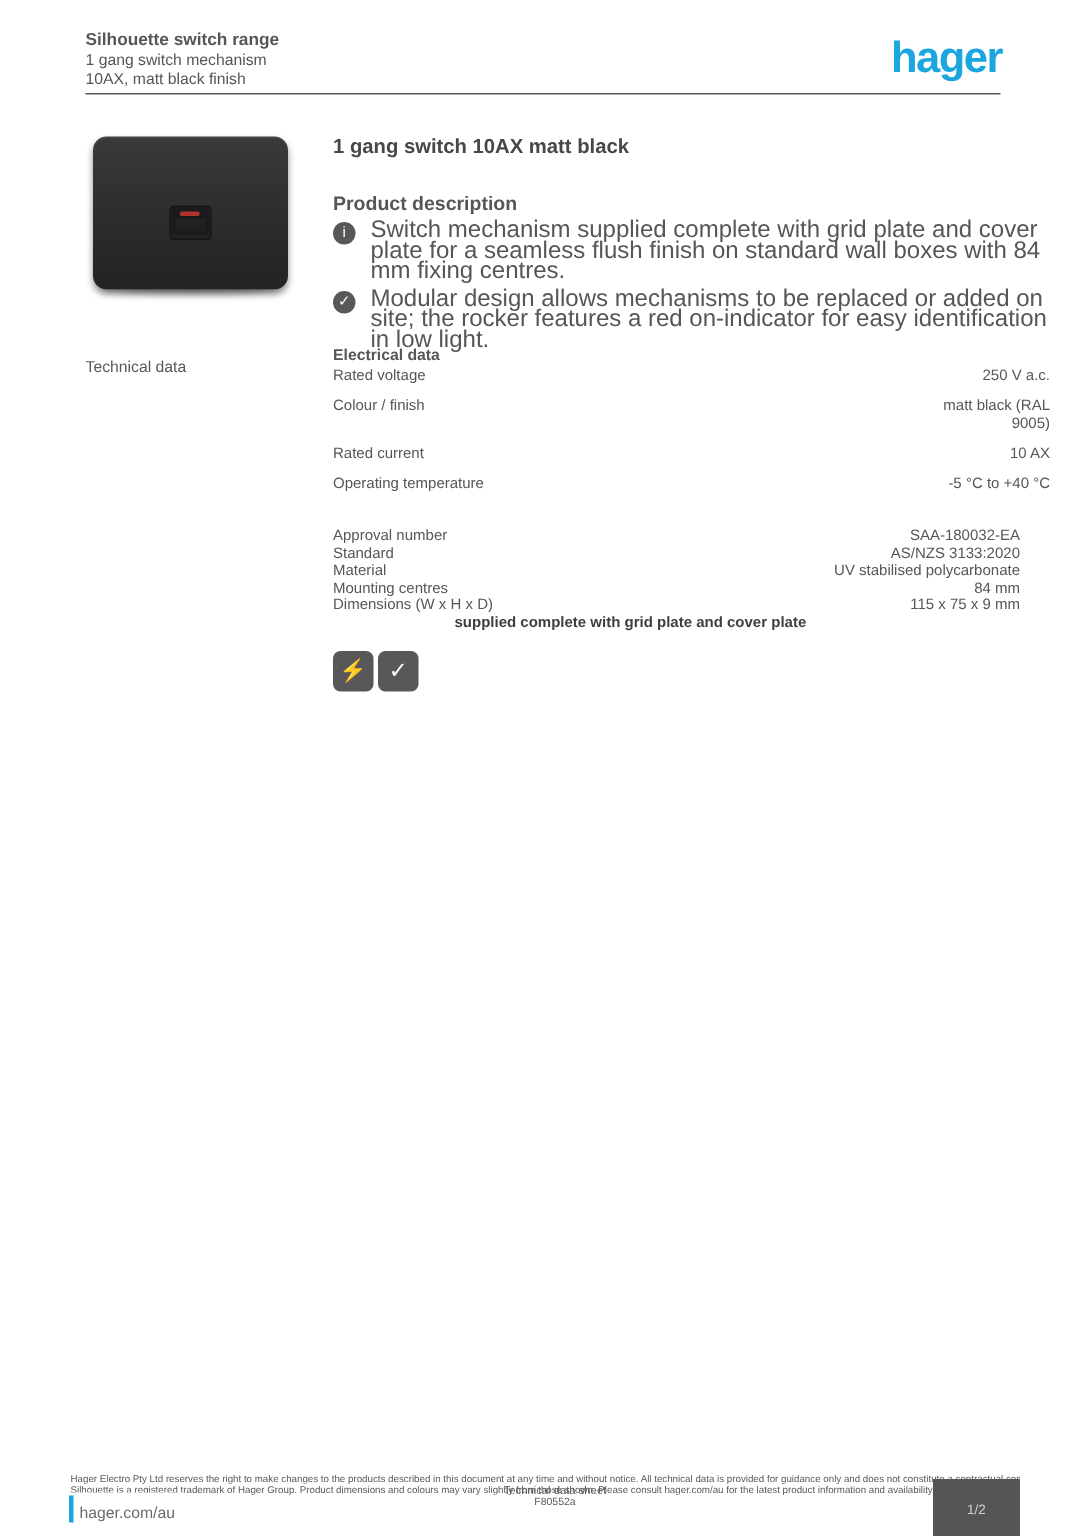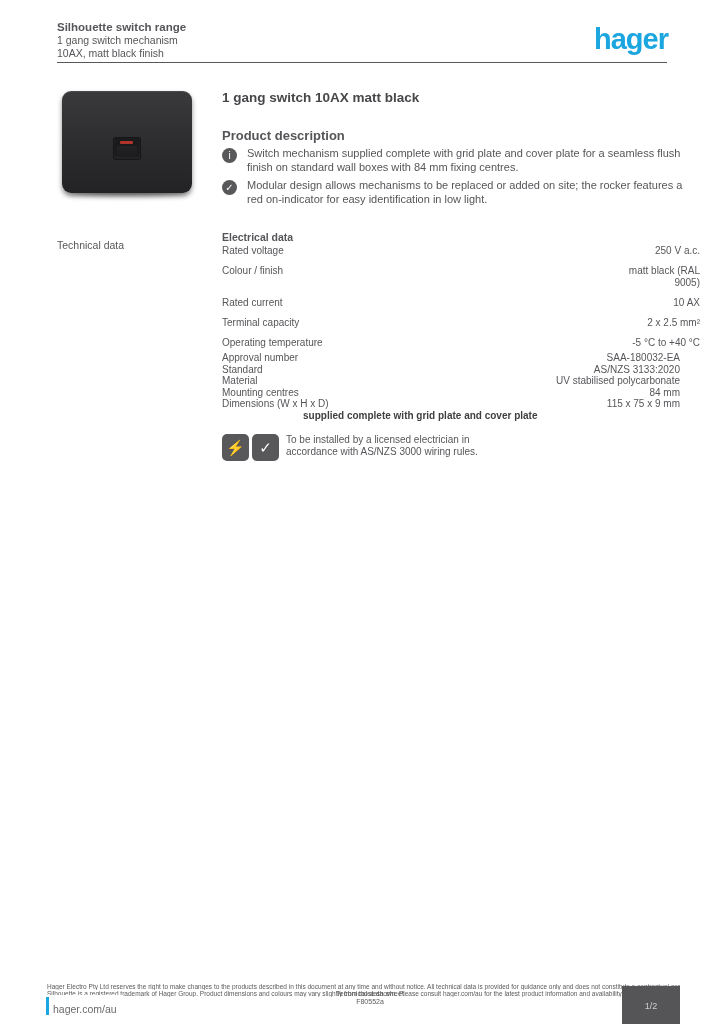--- a/index.html
+++ b/index.html
@@ -31,21 +31,21 @@
   
   .sidebar-label { position:absolute; left:57px; top:239px; font-size:10.5px; font-weight:500; color:#58585a; }
 
   
   .main-title { position:absolute; left:222px; top:90px; font-size:13.5px; font-weight:700; color:#47474a; }
   .desc-heading { position:absolute; left:222px; top:128px; font-size:13px; font-weight:600; color:#56565a; }
   .desc-list { position:absolute; left:222px; top:147px; width:476px; }
   .desc-item { display:flex; align-items:flex-start; margin-bottom:5px; }
   .circle-icon { flex:0 0 15px; width:15px; height:15px; border-radius:50%; background:#58585a; color:#ffffff;
                  font-size:10px; line-height:15px; text-align:center; margin-right:10px; margin-top:1px; }
-  .desc-text { font-size:11px; line-height:13.5px; color:#56565a; }
+  .desc-text { font-size:16px; line-height:13.5px; color:#56565a; }
 
   .electrical-heading { position:absolute; left:222px; top:231px; font-size:10.5px; font-weight:700; color:#56565a; }
   .spec-table { position:absolute; left:222px; top:245px; width:478px; }
   .spec-row { display:flex; justify-content:space-between; align-items:flex-start; margin-bottom:8px;
               font-size:10px; line-height:12px; color:#56565a; }
   .spec-row .val { text-align:right; white-space:nowrap; }
   .spec-row .val.wrap { white-space:normal; max-width:88px; }
 
   .detail-table { position:absolute; left:222px; top:352px; width:458px; }
   .detail-row { display:flex; justify-content:space-between; font-size:10px; line-height:11.6px; color:#56565a; }
@@ -117,24 +117,20 @@
     </div>
     <div class="spec-row">
       <span class="lbl">Colour / finish</span>
       <span class="val wrap">matt black (RAL 9005)</span>
     </div>
     <div class="spec-row">
       <span class="lbl">Rated current</span>
       <span class="val">10 AX</span>
     </div>
     <div class="spec-row">
-      <span class="lbl">Terminal capacity</span>
-      <span class="val">2 x 2.5 mm²</span>
-    </div>
-    <div class="spec-row">
       <span class="lbl">Operating temperature</span>
       <span class="val">-5 °C to +40 °C</span>
     </div>
   </div>
 
   <div class="detail-table">
     <div class="detail-row">
       <span class="lbl">Approval number</span>
       <span class="val">SAA-180032-EA</span>
     </div>
@@ -153,24 +149,20 @@
     <div class="detail-row">
       <span class="lbl">Dimensions (W x H x D)</span>
       <span class="val">115 x 75 x 9 mm</span>
     </div>
     <div class="detail-note">supplied complete with grid plate and cover plate</div>
   </div>
 
   <div class="note-section">
     <span class="square-icon">⚡</span>
     <span class="square-icon">✓</span>
-    <span class="note-text">
-      <span>To be installed by a licensed electrician</span>
-      <span>in accordance with AS/NZS 3000 wiring rules.</span>
-    </span>
   </div>
 
   <div class="footer-legal">
     <div>Hager Electro Pty Ltd reserves the right to make changes to the products described in this document at any time and without notice. All technical data is provided for guidance only and does not constitute a contractual commitment.</div>
     <div>Silhouette is a registered trademark of Hager Group. Product dimensions and colours may vary slightly from those shown. Please consult hager.com/au for the latest product information and availability.</div>
   </div>
 
   <div class="footer-site">
     <span class="blue-bar"></span>
     <span class="site-text">hager.com/au</span>

